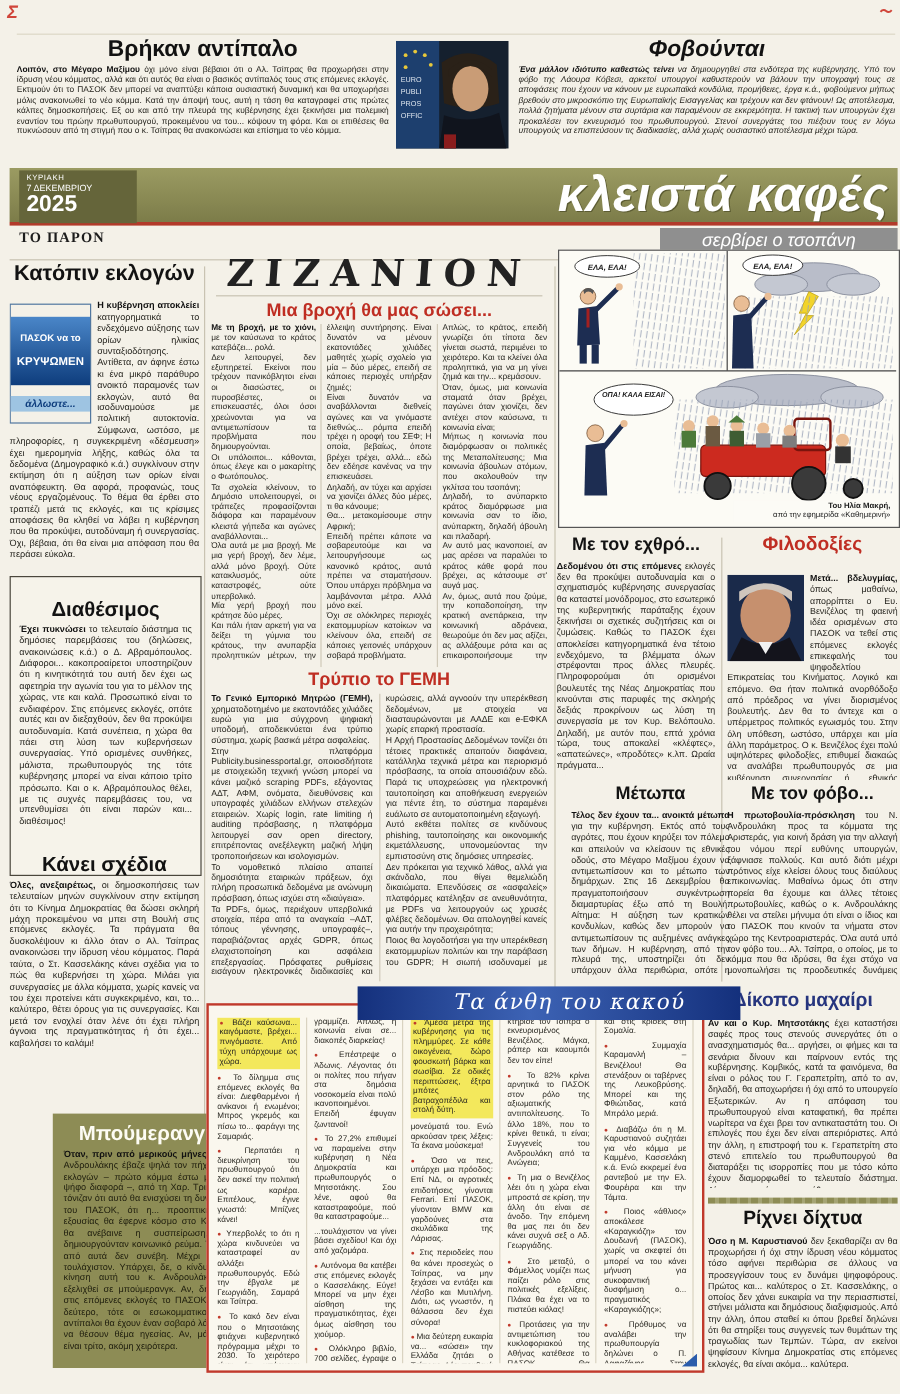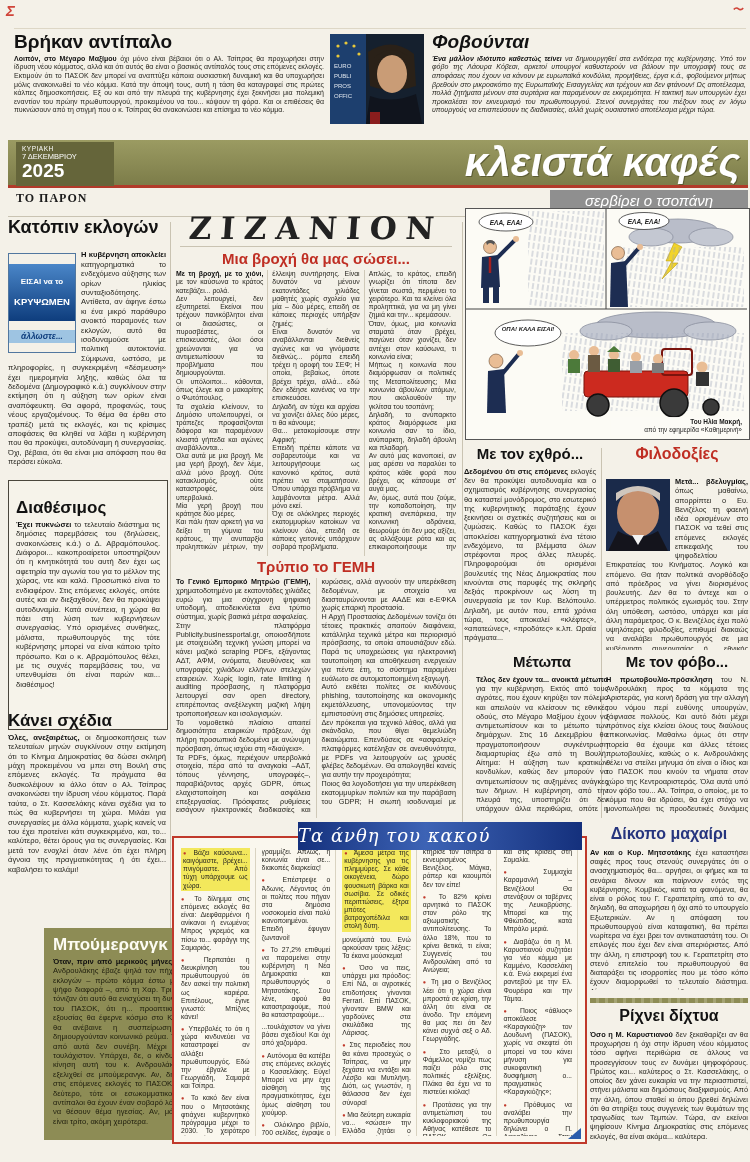--- a/index.html
+++ b/index.html
@@ -1,19 +1,19 @@
 <!DOCTYPE html>
 <html><head>
 <meta charset="utf-8">
 <style>
   html,body{margin:0;padding:0;background:#d8d4c8;}
   .page{position:relative;width:750px;height:1162px;margin:0 auto;background:#f4f1e8;
         font-family:"Liberation Sans",sans-serif;color:#1c1c1c;overflow:hidden;}
   .abs{position:absolute;}
-  .head{font-weight:bold;color:#121212;margin:0;line-height:1.05;}
+  .head{font-weight:bold;color:#121212;margin:0;line-height:1.05;text-align:center;}
   .red{color:#bf2e23;}
   .navy{color:#26357e;}
   .center{text-align:center;}
   .bodytxt{text-align:justify;white-space:pre-line;overflow:hidden;color:#26251f;}
   .lead{font-weight:bold;color:#111;}
   .hr{position:absolute;height:1px;background:#c9c3b2;}
   .vr{position:absolute;width:1px;background:#c9c3b2;}
   
   .brief-body{font-size:7px;line-height:1.22;}
   
@@ -45,21 +45,21 @@
               column-rule:1px solid #cfc9b8;column-fill:auto;}
   .gemi-body{font-size:7.2px;line-height:1.22;column-count:2;column-gap:11px;
              column-rule:1px solid #cfc9b8;column-fill:auto;}
   
   .rc-body{font-size:7.4px;line-height:1.25;}
   .photo-frame{overflow:hidden;}
   .ven-photo{float:left;width:64px;height:72px;margin:2px 5px 2px 0;}
   
   .banner{background:linear-gradient(90deg,#14307c,#3d63b5 45%,#14307c);color:#fff;
           font-family:"DejaVu Serif",serif;font-style:italic;font-size:18px;line-height:28px;
-          letter-spacing:1px;}
+          text-align:center;letter-spacing:1px;padding-left:35px;}
   .anthibox{border:2px solid #c0392b;background:#faf7ee;display:flex;gap:6px;padding:10px 7px 6px;}
   .acol{flex:1;border-right:1px solid #d9d3c1;padding-right:5px;overflow:hidden;}
   .acol:last-child{border-right:none;padding-right:0;}
   .item{font-size:6.8px;line-height:1.2;text-align:justify;margin-bottom:4px;color:#26251f;}
   .item::before{content:"● ";color:#c0392b;font-size:5.5px;}
   .item.cont::before{content:"";}
   .item.hl{background:#f3e85c;padding:1px 2px;}
   .stripe{background:repeating-linear-gradient(90deg,#8d8c55 0 6px,#a5a474 6px 9px);}
   .corner-fold{position:absolute;right:4px;bottom:3px;width:13px;height:11px;background:#2b5cab;
                clip-path:polygon(0 100%,100% 100%,100% 0);}
@@ -121,21 +121,21 @@
   <div class="vr" style="left:170px;top:222px;height:918px;"></div>
   <div class="vr" style="left:462px;top:222px;height:610px;"></div>
   <div class="vr" style="left:601px;top:448px;height:370px;"></div>
   <div class="vr" style="left:583px;top:836px;height:304px;"></div>
 
   <div class="abs" style="left:8px;top:218px;width:158px;">
     <h2 class="head" style="font-size:18px;">Κατόπιν εκλογών</h2>
     <div class="bodytxt rail-body" style="height:230px;margin-top:4px;">
       <span class="promo">
         <span class="promo-top" style="display:block;">
-          <span class="promo-l1" style="display:block;">ΕΙΣΑΙ να το</span>
+          <span class="promo-l1" style="display:block;">ΠΑΣΟΚ να το</span>
           <span class="promo-l2" style="display:block;">ΚΡΥΨΩΜΕΝ</span>
         </span>
         <span class="promo-bot" style="display:block;">άλλωστε...</span>
       </span><b class="lead">Η κυβέρνηση αποκλείει</b><span> κατηγορηματικά το ενδεχόμενο αύξησης των ορίων ηλικίας συνταξιοδότησης. Αντίθετα, αν άφηνε έστω κι ένα μικρό παράθυρο ανοικτό παραμονές των εκλογών, αυτό θα ισοδυναμούσε με πολιτική αυτοκτονία. Σύμφωνα, ωστόσο, με πληροφορίες, η συγκεκριμένη «δέσμευση» έχει ημερομηνία λήξης, καθώς όλα τα δεδομένα (Δημογραφικό κ.ά.) συγκλίνουν στην εκτίμηση ότι η αύξηση των ορίων είναι αναπόφευκτη. Θα αφορά, προφανώς, τους νέους εργαζομένους. Το θέμα θα έρθει στο τραπέζι μετά τις εκλογές, και τις κρίσιμες αποφάσεις θα κληθεί να λάβει η κυβέρνηση που θα προκύψει, αυτοδύναμη ή συνεργασίας. Όχι, βέβαια, ότι θα είναι μια απόφαση που θα περάσει εύκολα.</span>
     </div>
   </div>
 
   <div class="abs boxed" style="left:8px;top:480px;width:144px;height:212px;">
     <h2 class="head" style="font-size:17px;">Διαθέσιμος</h2>
     <div class="bodytxt rail-body" style="height:186px;margin-top:3px;"><b class="lead">Έχει πυκνώσει</b><span> το τελευταίο διάστημα τις δημόσιες παρεμβάσεις του (δηλώσεις, ανακοινώσεις κ.ά.) ο Δ. Αβραμόπουλος. Διάφοροι... κακοπροαίρετοι υποστηρίζουν ότι η κινητικότητά του αυτή δεν έχει ως αφετηρία την αγωνία του για το μέλλον της χώρας, ντε και καλά. Προσωπικό είναι το ενδιαφέρον. Στις επόμενες εκλογές, οπότε αυτές και αν διεξαχθούν, δεν θα προκύψει αυτοδυναμία. Κατά συνέπεια, η χώρα θα πάει στη λύση των κυβερνήσεων συνεργασίας. Υπό ορισμένες συνθήκες, μάλιστα, πρωθυπουργός της τότε κυβέρνησης μπορεί να είναι κάποιο τρίτο πρόσωπο. Και ο κ. Αβραμόπουλος θέλει, με τις συχνές παρεμβάσεις του, να υπενθυμίσει ότι είναι παρών και... διαθέσιμος!</span></div>

